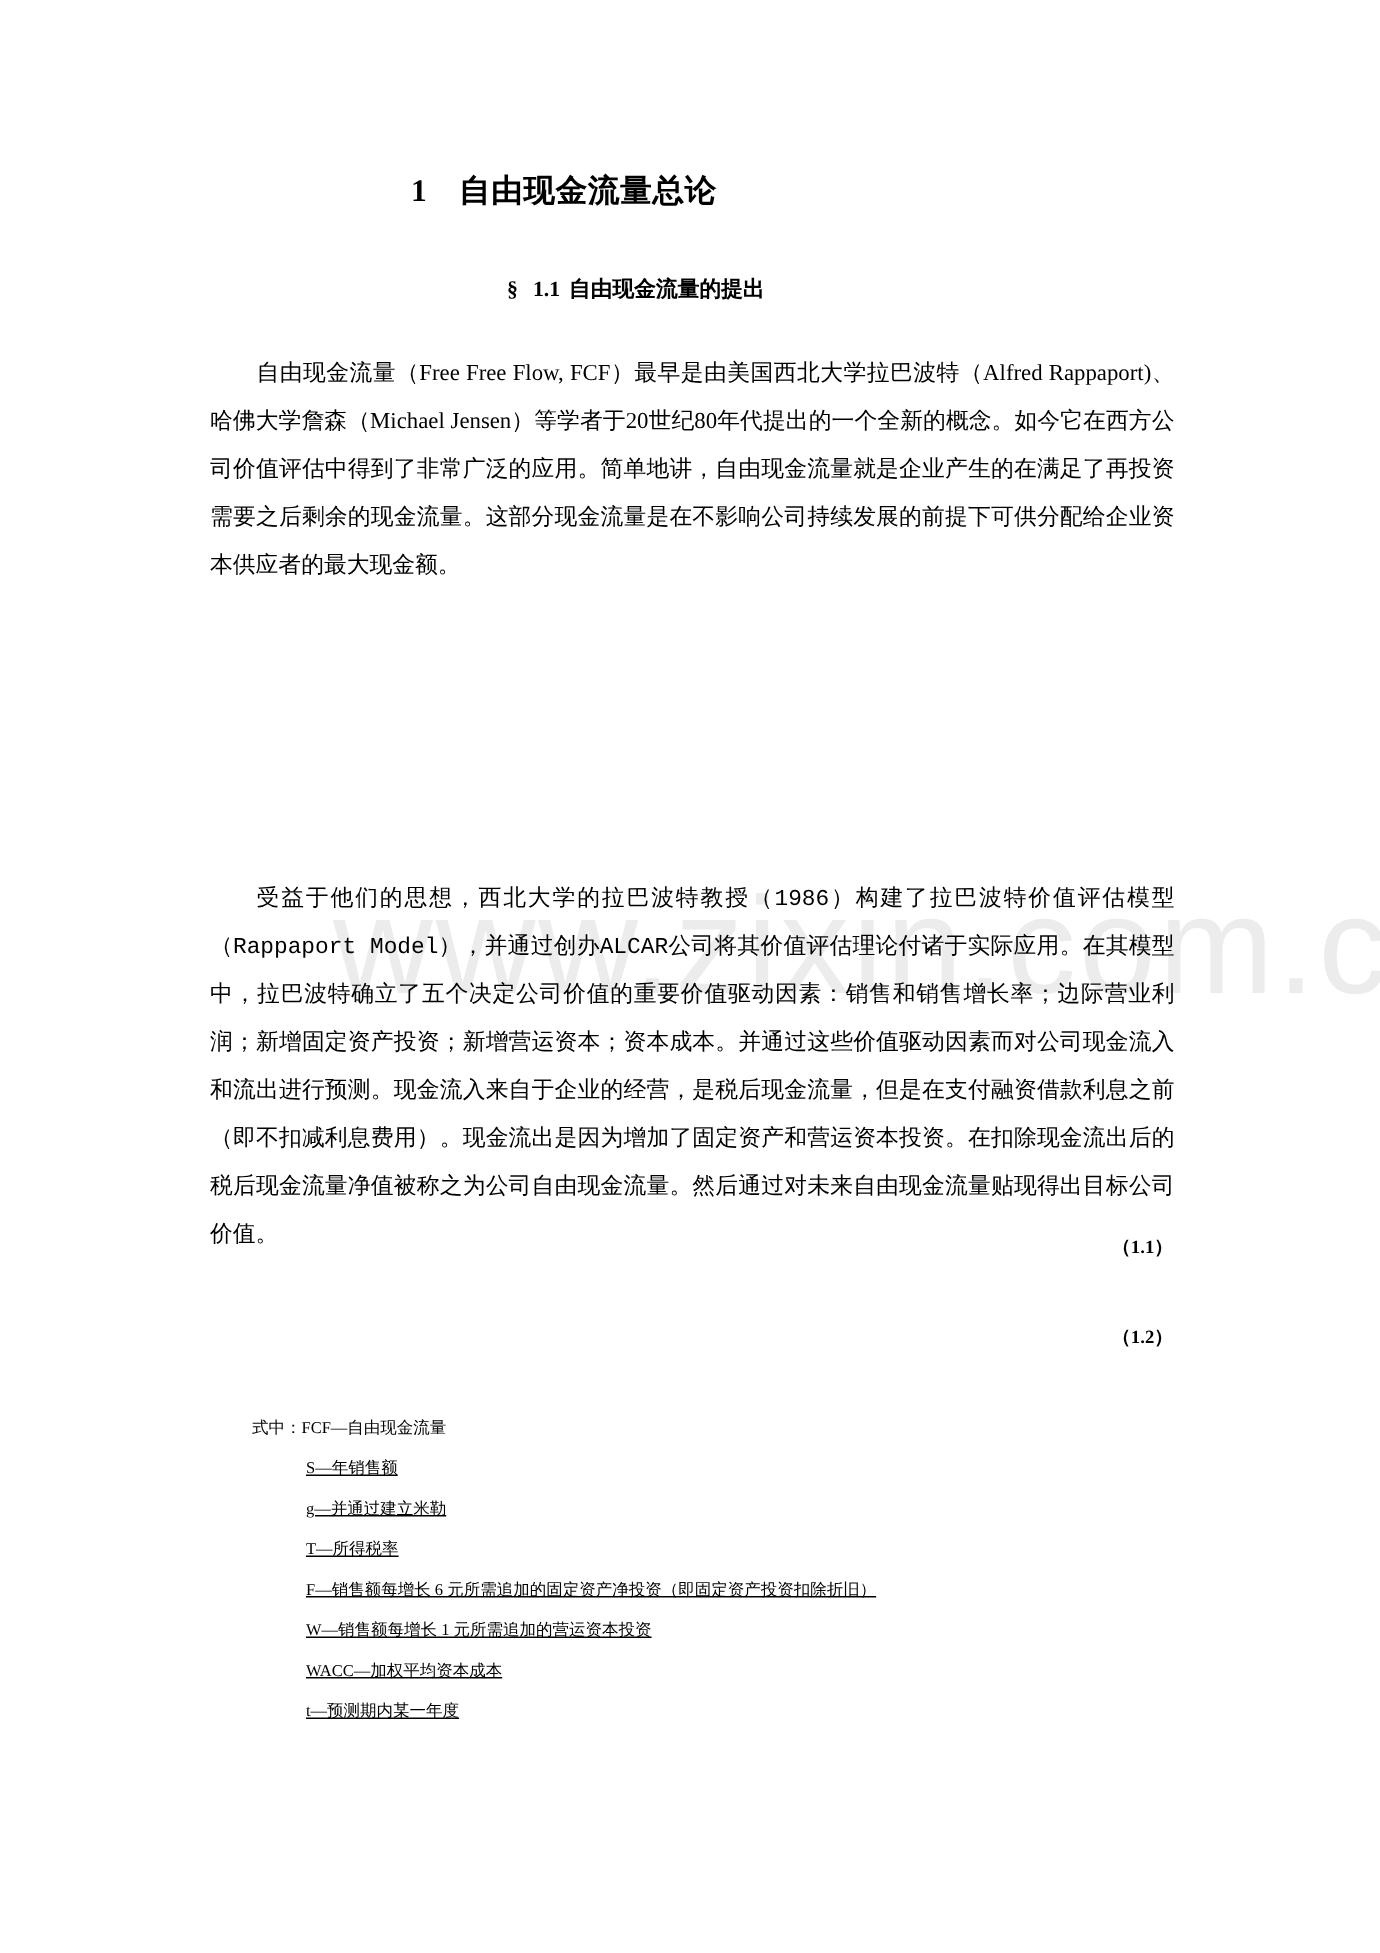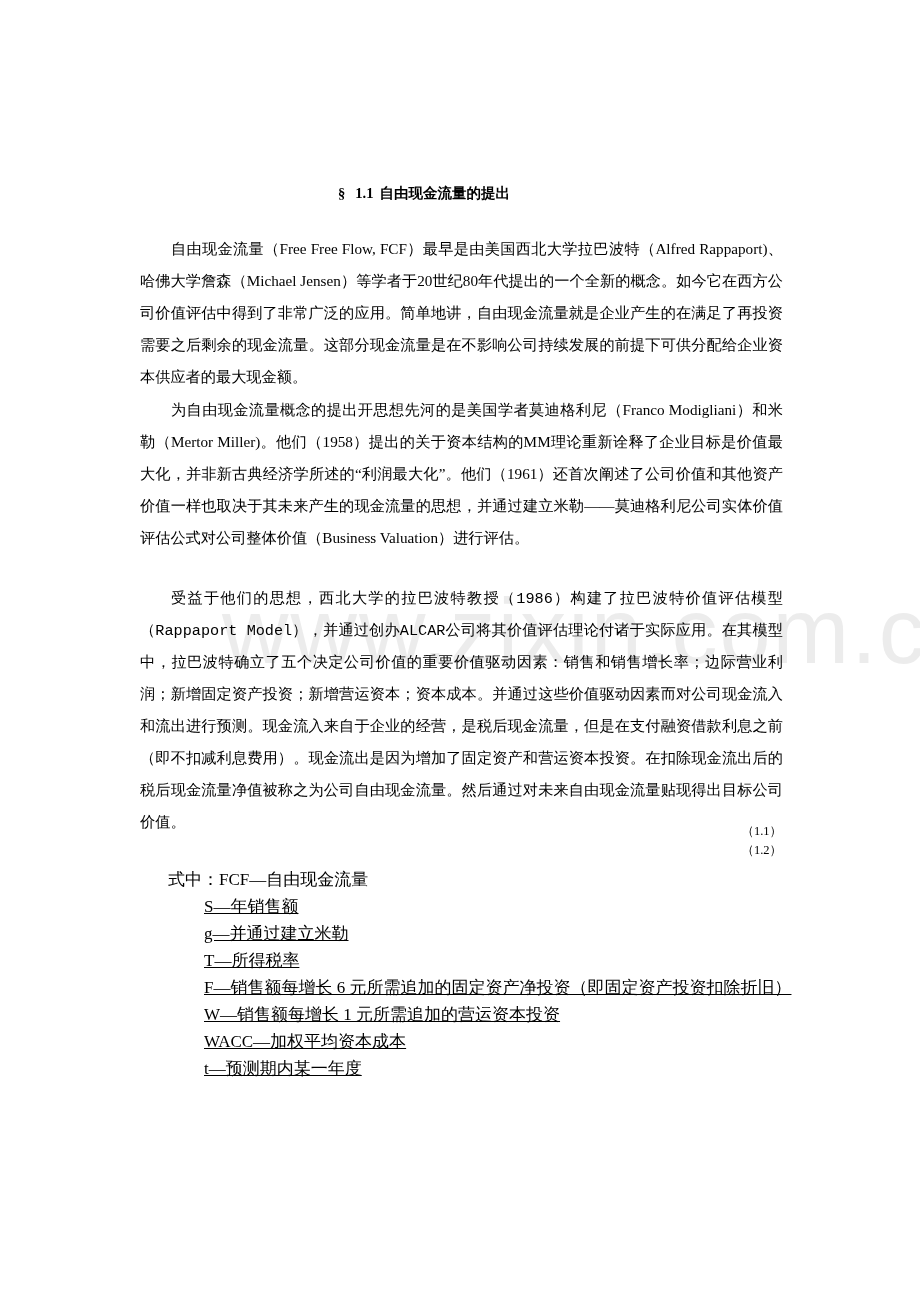--- a/index.html
+++ b/index.html
@@ -64,29 +64,30 @@
     }
     #p1 { top: 233px; }
     #p2 { top: 394px; }
     #p3 { top: 583px; font-family: Liberation Mono, monospace; }
 
     .eq-num {
       position: absolute;
       right: 138px;
       font-size: 12.5px;
       white-space: nowrap;
+      font-weight: bold;
     }
     #eq1 { top: 823px; }
-    #eq2 { top: 842px; text-align: center; }
+    #eq2 { top: 883px; text-align: center; }
 
     .vars {
       position: absolute;
       left: 168px;
-      top: 866px;
-      font-size: 17px;
+      top: 939px;
+      font-size: 11px;
       line-height: 27px;
       white-space: nowrap;
     }
     .vars .lead { display: block; }
     .vars .item { display: block; padding-left: 36px; text-decoration: underline; }
     .vars .item.cv { padding-left: 51px; margin-top: 5px; }
 
     .watermark {
       position: absolute;
       left: 222px;
@@ -100,32 +101,32 @@
       line-height: 92px;
     }
   </style>
 </head>
 <body>
 
 <div class="page">
 
   <div class="watermark">www.zixin.com.cn</div>
 
+  <h1 class="chapter-title" style="margin:0;">
+    <span class="num">1</span><span>自由现金流量总论</span>
+  </h1>
 
   <h2 class="section-title" style="margin:0;">
     <span class="sym">§</span><span class="num">1.1</span><span>自由现金流量的提出</span>
   </h2>
 
   <div class="body-text" id="p1">
     <p class="para">自由现金流量（Free Free Flow, FCF）最早是由美国西北大学拉巴波特（Alfred Rappaport)、哈佛大学詹森（Michael Jensen）等学者于20世纪80年代提出的一个全新的概念。如今它在西方公司价值评估中得到了非常广泛的应用。简单地讲，自由现金流量就是企业产生的在满足了再投资需要之后剩余的现金流量。这部分现金流量是在不影响公司持续发展的前提下可供分配给企业资本供应者的最大现金额。</p>
   </div>
 
-  <div class="body-text" id="p2">
-    <p class="para">为自由现金流量概念的提出开思想先河的是美国学者莫迪格利尼（Franco Modigliani）和米勒（Mertor Miller)。他们（1958）提出的关于资本结构的MM理论重新诠释了企业目标是价值最大化，并非新古典经济学所述的“利润最大化”。他们（1961）还首次阐述了公司价值和其他资产价值一样也取决于其未来产生的现金流量的思想，并通过建立米勒——莫迪格利尼公司实体价值评估公式对公司整体价值（Business Valuation）进行评估。</p>
-  </div>
 
   <div class="body-text" id="p3">
     <p class="para">受益于他们的思想，西北大学的拉巴波特教授（1986）构建了拉巴波特价值评估模型（Rappaport Model），并通过创办ALCAR公司将其价值评估理论付诸于实际应用。在其模型中，拉巴波特确立了五个决定公司价值的重要价值驱动因素：销售和销售增长率；边际营业利润；新增固定资产投资；新增营运资本；资本成本。并通过这些价值驱动因素而对公司现金流入和流出进行预测。现金流入来自于企业的经营，是税后现金流量，但是在支付融资借款利息之前（即不扣减利息费用）。现金流出是因为增加了固定资产和营运资本投资。在扣除现金流出后的税后现金流量净值被称之为公司自由现金流量。然后通过对未来自由现金流量贴现得出目标公司价值。</p>
   </div>
 
   <div class="eq-num" id="eq1">（1.1）</div>
   <div class="eq-num" id="eq2">（1.2）</div>
 
   <div class="vars">
     <span class="lead">式中：FCF—自由现金流量</span>

